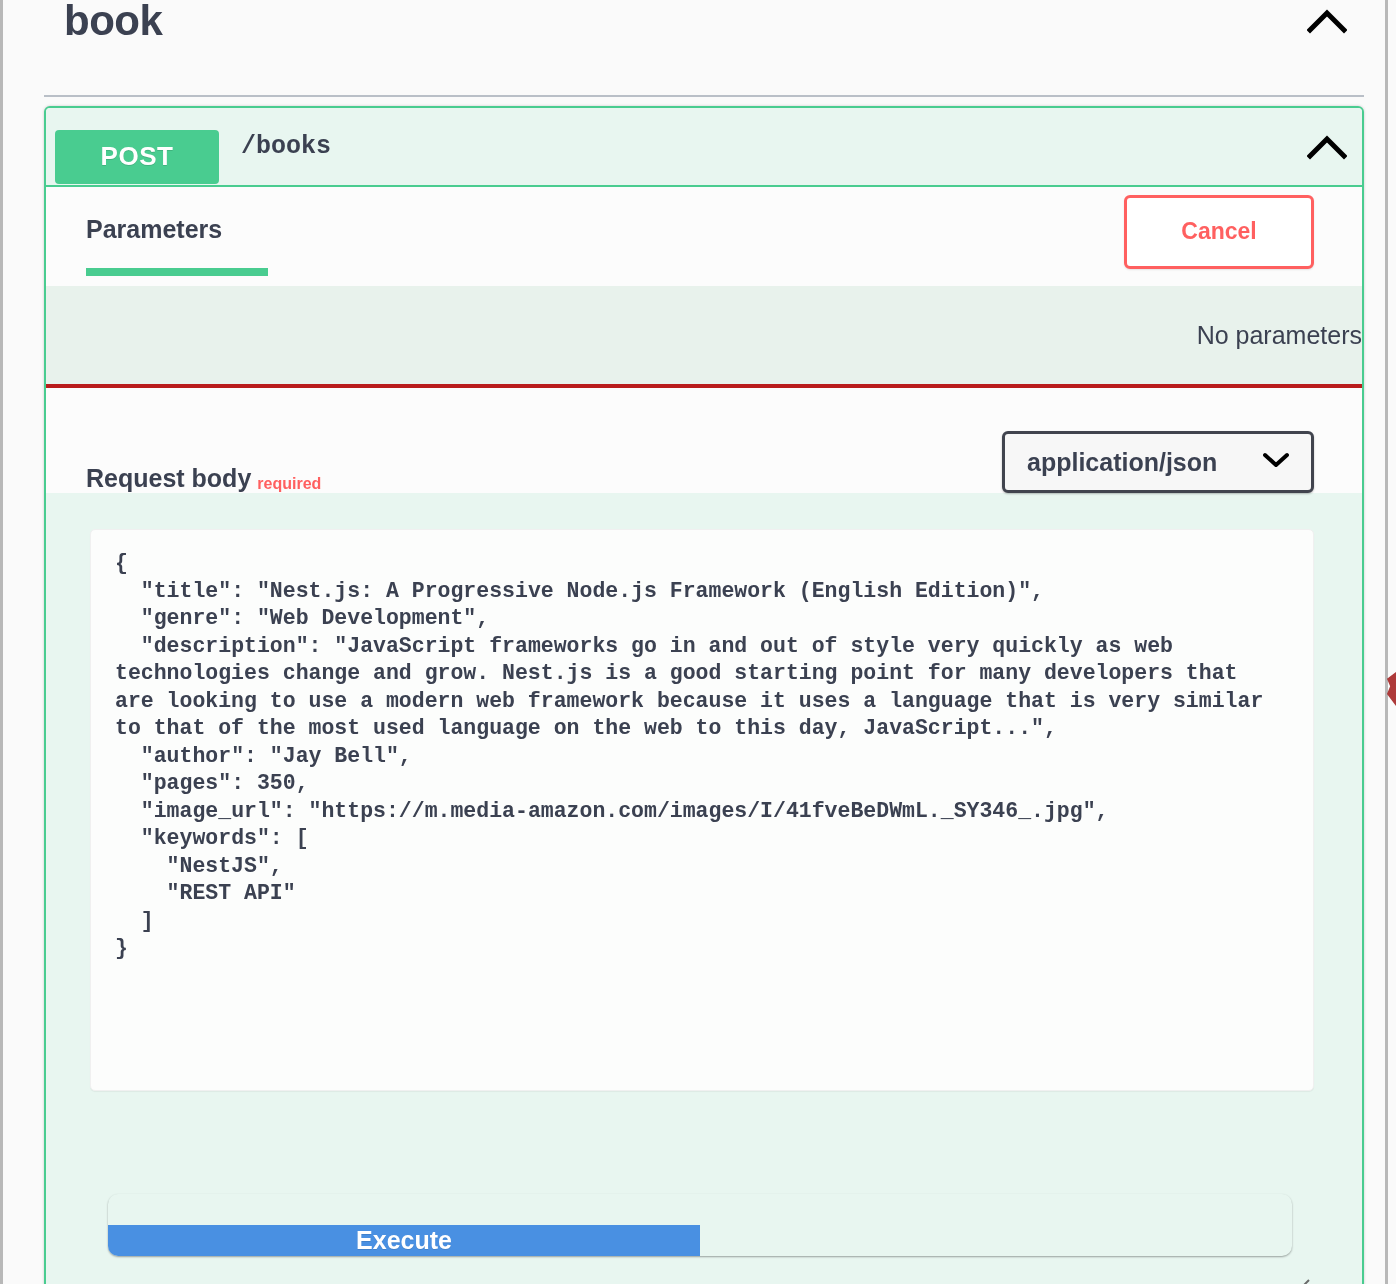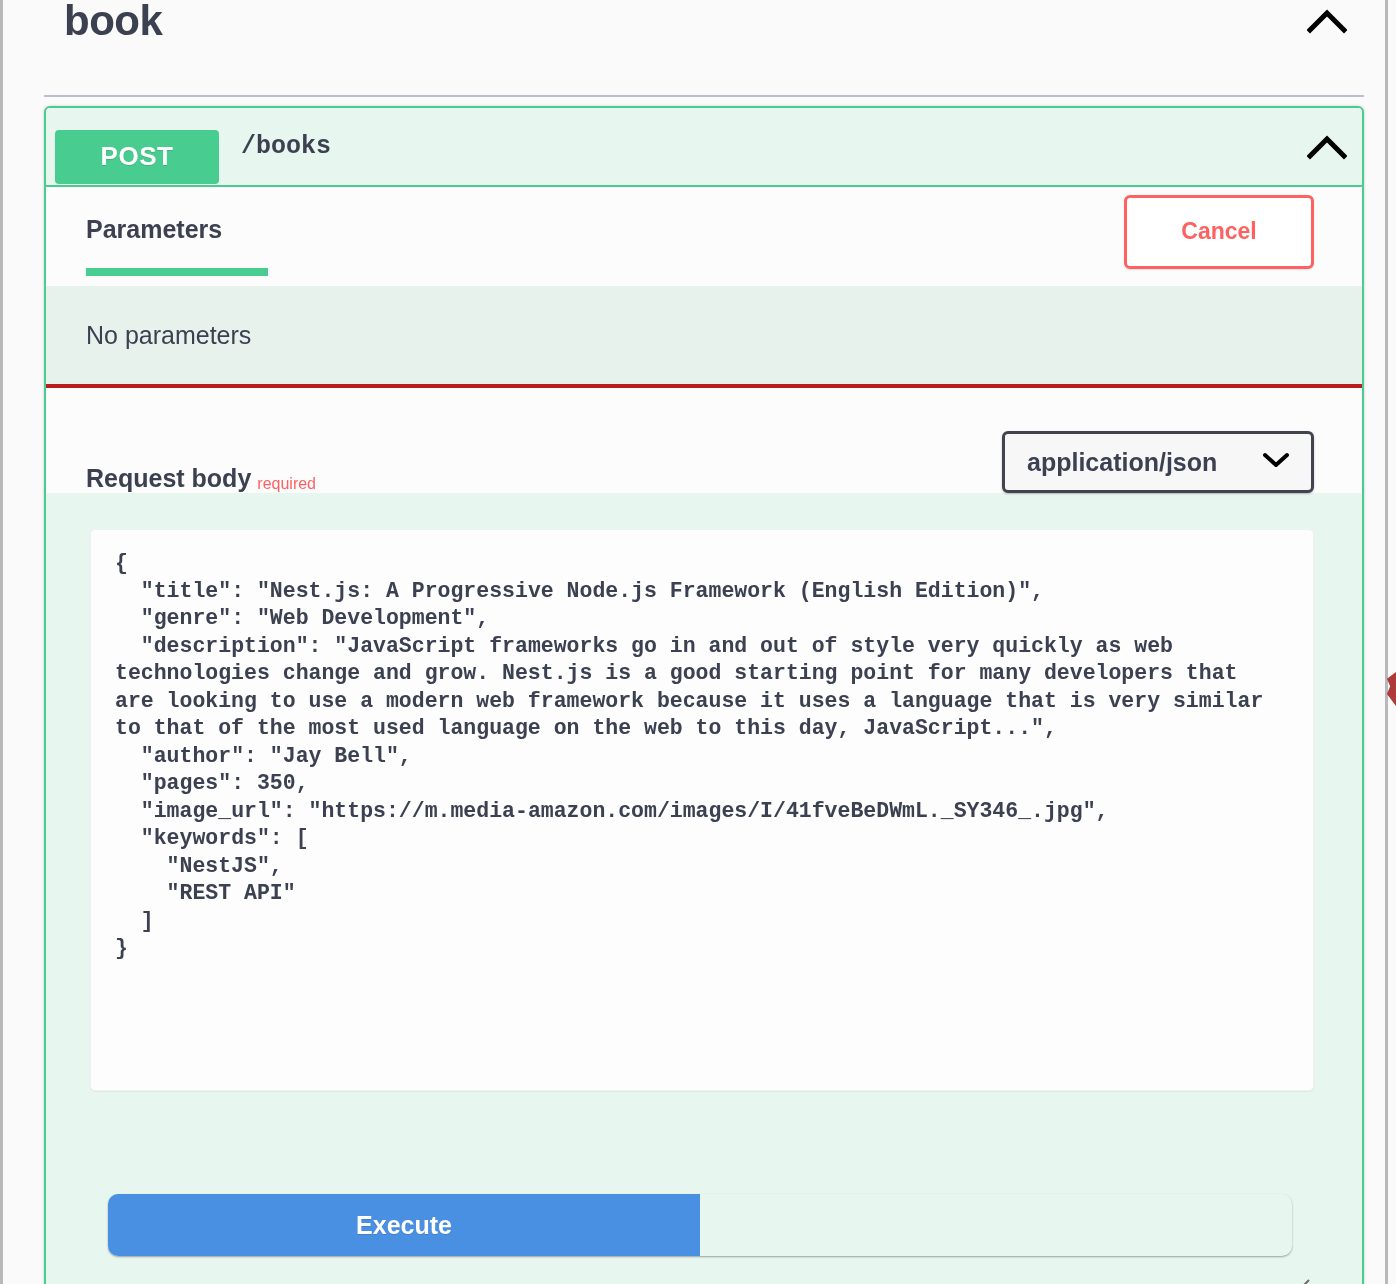--- a/index.html
+++ b/index.html
@@ -143,39 +143,40 @@
   }
 
   .no-params {
     height: 98px;
     background: #e8f2ec;
     display: flex;
     align-items: center;
     padding-left: 40px;
     font-size: 25px;
     color: #3b4151;
+    justify-content: flex-end;
   }
 
   .reqbody-row {
     height: 109px;
     background: #fcfcfc;
     display: flex;
     align-items: flex-end;
     padding: 0 0 0 40px;
     border-top: 4px solid #b91c1c;
   }
   .reqbody-label {
     font-size: 25px;
     font-weight: bold;
     color: #3b4151;
   }
   .required-tag {
     color: #ff6060;
     font-size: 16px;
-    font-weight: normal;
+    font-weight: bold;
     margin-left: 6px;
     vertical-align: 10px;
   }
   .reqbody-row .spacer { flex: 1; }
   .media-select {
     margin-right: 48px;
     width: 312px;
     height: 62px;
     border: 3px solid #41444e;
     border-radius: 6px;
@@ -233,20 +234,21 @@
     padding: 103px 0 0 62px;
     height: 200px;
   }
   .btn-group {
     display: flex;
     width: 1184px;
     height: 62px;
     border-radius: 10px;
     overflow: hidden;
     box-shadow: 0 1px 2px rgba(0,0,0,0.35);
+    align-items: flex-end;
   }
   .btn-execute {
     width: 592px;
     background: #4990e2;
     color: #fff;
     border: none;
     font-size: 25px;
     font-weight: bold;
     font-family: "Liberation Sans", sans-serif;
     text-shadow: 0 1px 0 rgba(0,0,0,0.1);

